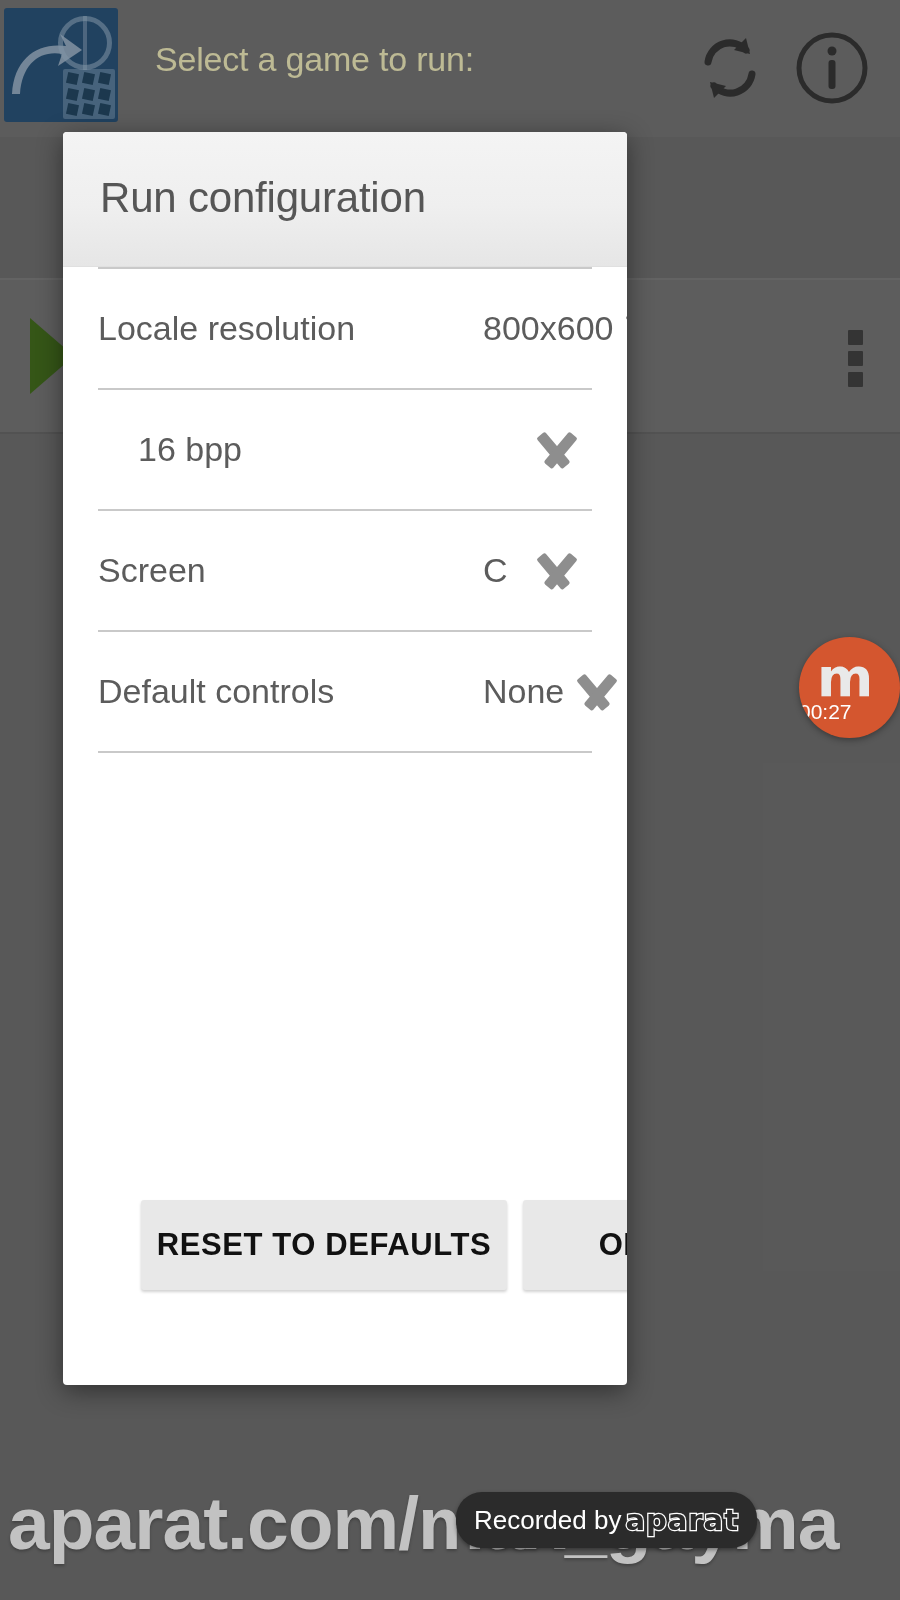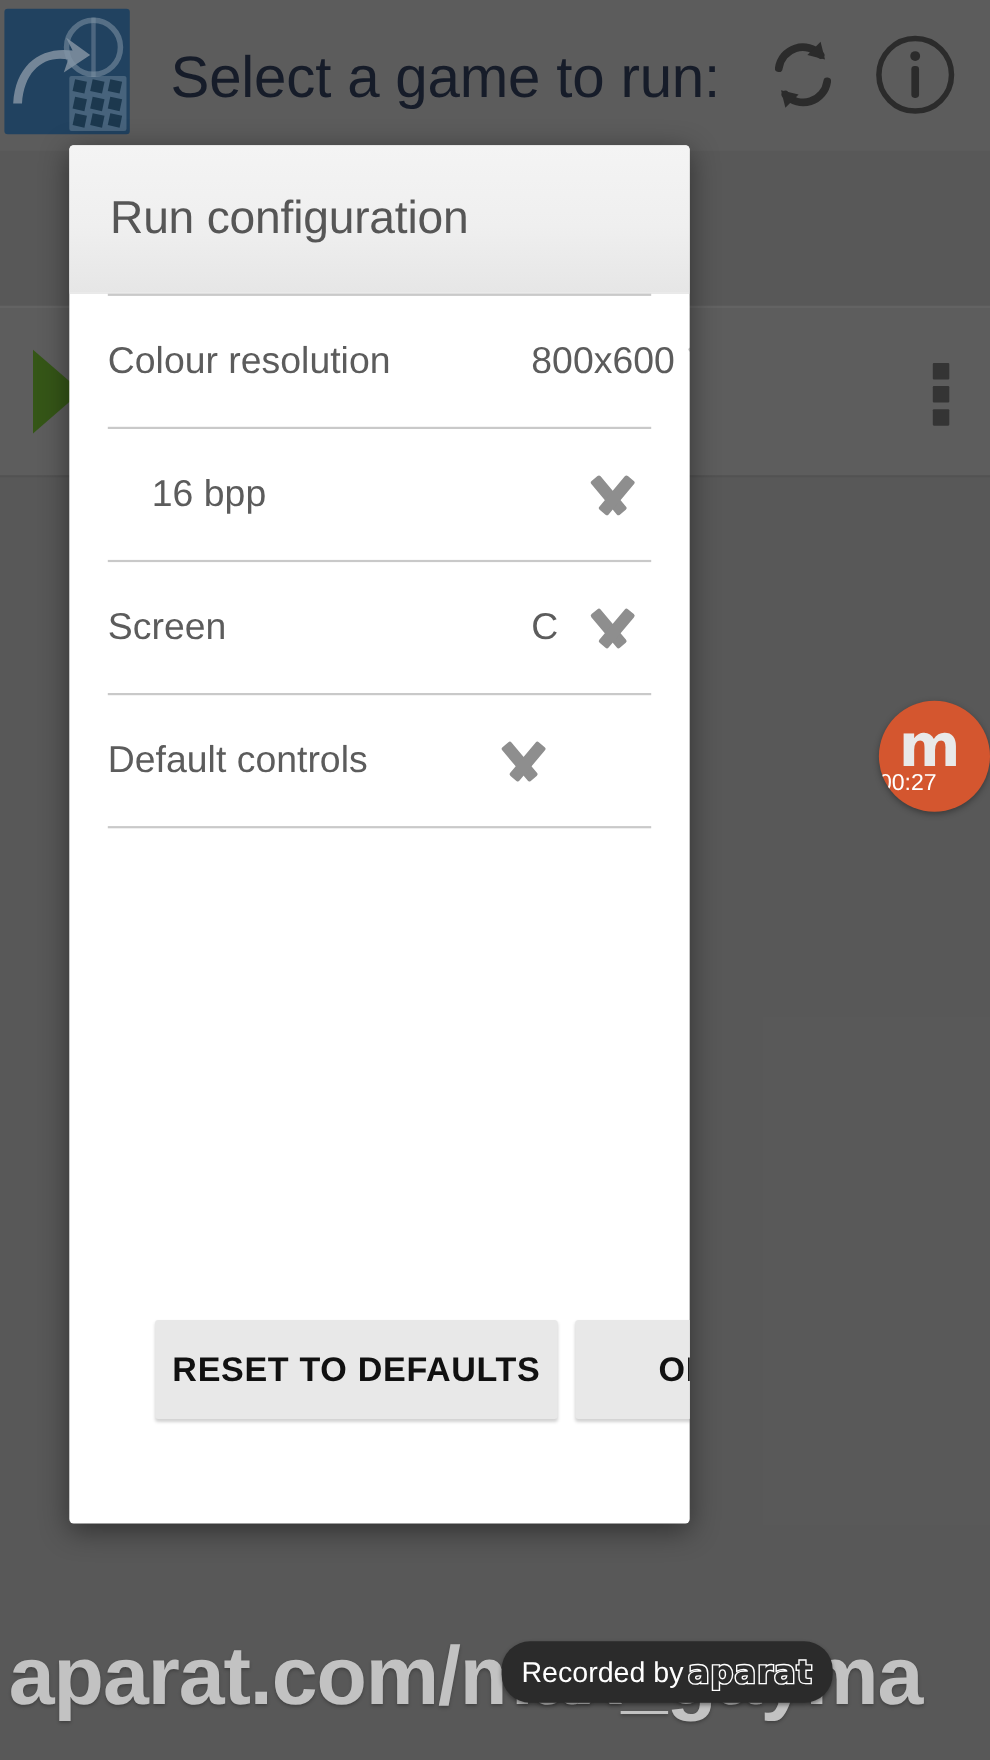--- a/index.html
+++ b/index.html
@@ -69,22 +69,22 @@
   #app-icon .grid i {
     position: absolute;
     width: 11px; height: 11px;
     background: #17405f;
     transform: rotate(12deg);
   }
 
   #app-bar-title {
     position: absolute;
     left: 155px; top: 40px;
-    font-size: 53px;
-    color: #0f172a;
+    font-size: 34px;
+    color: #fef9c3;
     letter-spacing: -0.2px;
     white-space: nowrap;
   }
   #refresh-button {
     position: absolute;
     left: 694px; top: 32px;
     width: 72px; height: 72px;
   }
   #info-button {
     position: absolute;
@@ -360,38 +360,39 @@
 
 <div id="run-config-dialog">
 
   <div id="dialog-header">
     <div id="dialog-title">Run configuration</div>
   </div>
 
   <div id="settings-list">
 
     <div class="setting-row">
-      <span class="setting-label">Colour resolution</span>
+      <span class="setting-label">Locale resolution</span>
       <span class="setting-value">800x600</span>
       <span class="chevron-down"></span>
     </div>
 
     <div class="setting-row">
       <span class="setting-value">16 bpp</span>
       <span class="chevron-down"></span>
     </div>
 
     <div class="setting-row">
       <span class="setting-label">Screen</span>
       <span class="setting-value">C</span>
       <span class="chevron-down"></span>
     </div>
 
     <div class="setting-row">
       <span class="setting-label">Default controls</span>
+      <span class="setting-value">None</span>
       <span class="chevron-down"></span>
     </div>
 
   </div>
 
   <div id="dialog-buttons">
     <button class="dlg-button" id="reset-to-defaults-button">RESET TO DEFAULTS</button>
     <button class="dlg-button" id="ok-button">OK</button>
   </div>
 

